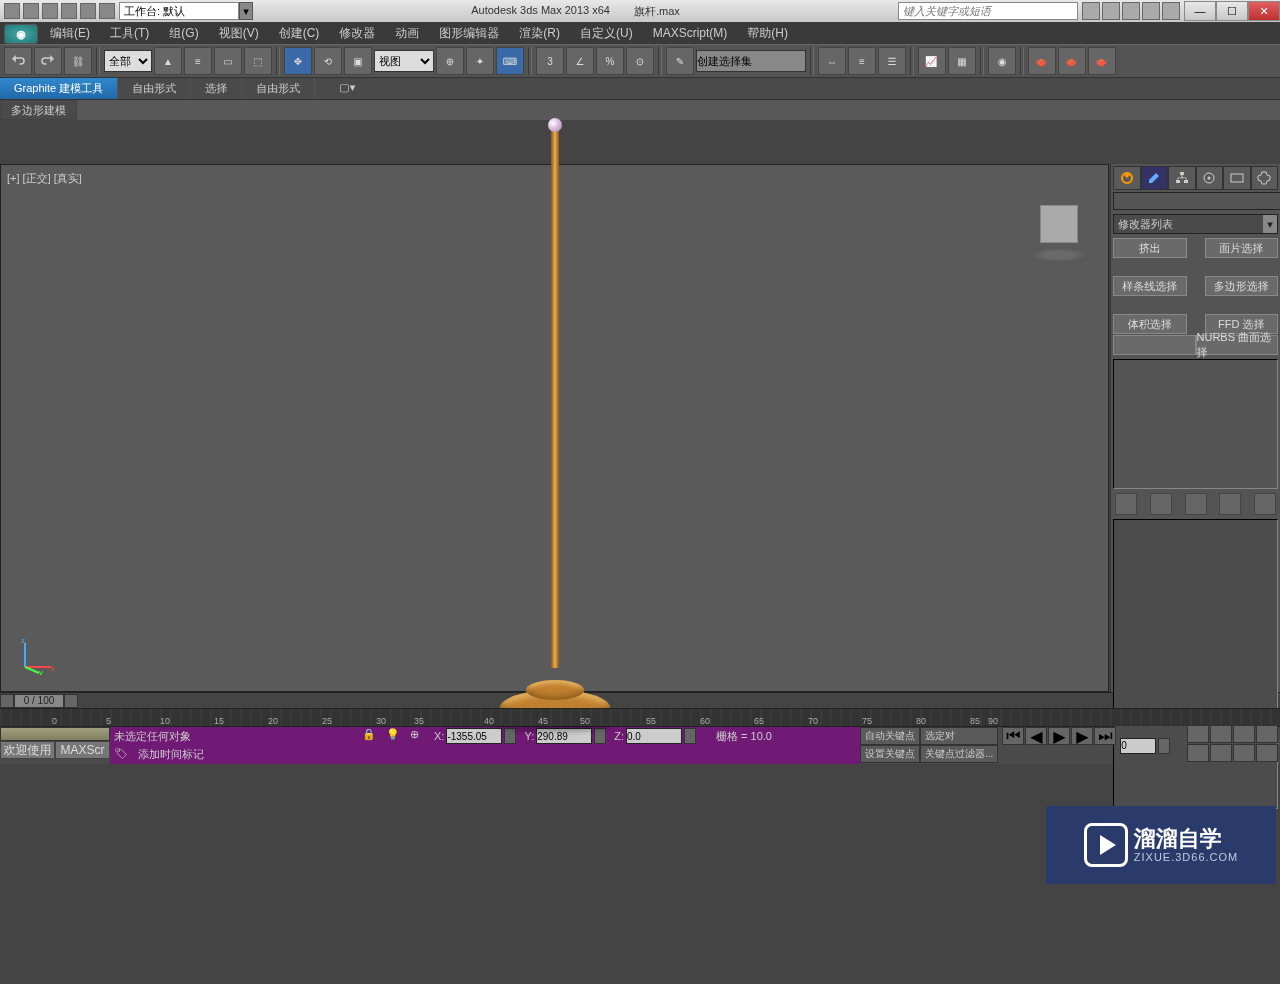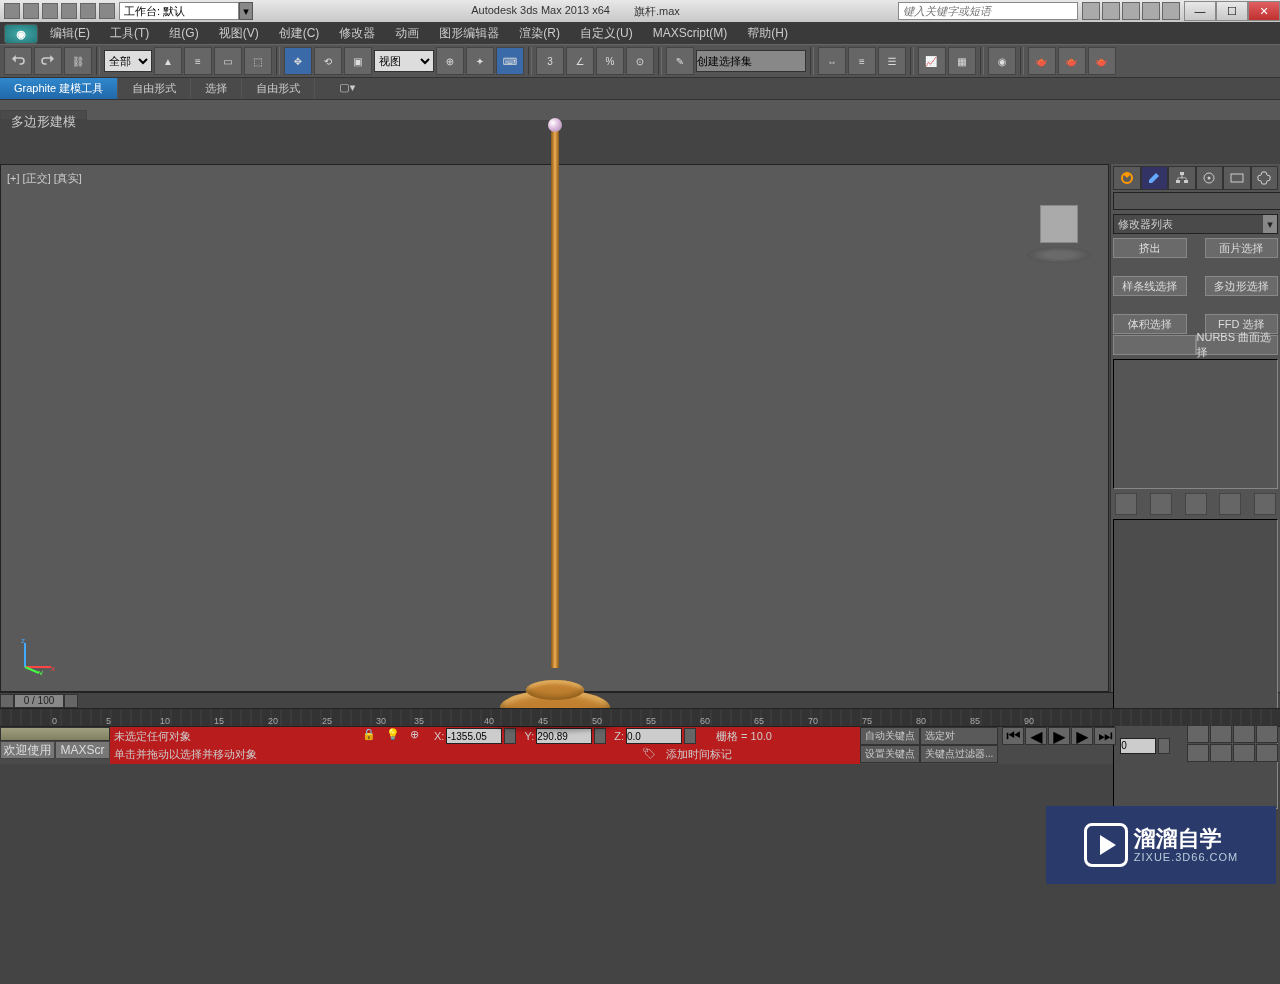--- a/index.html
+++ b/index.html
@@ -27,21 +27,21 @@
 .toolbar .sep { width: 4px; height: 28px; border-left: 1px solid #3a3a3a; border-right: 1px solid #6a6a6a; margin: 0 2px; }
 .toolbar select, .toolbar .combo { height: 22px; background: #ddd; border: 1px solid #333; font-size: 11px; }
 .combo.dark { background: #888; }
 .tb svg { width: 18px; height: 18px; }
 
 
 .ribbon { height: 22px; background: #4a4a4a; border-bottom: 1px solid #333; display: flex; }
 .ribbon .tab { padding: 3px 14px; font-size: 11px; color: #ccc; border-right: 1px solid #555; }
 .ribbon .tab.active { background: linear-gradient(#3088cc,#2068aa); color: #fff; }
 .ribbon2 { height: 20px; background: #585858; display: flex; }
-.ribbon2 .rt { padding: 2px 10px; font-size: 13px; color: #ccc; border: 1px solid #444; background: #4a4a4a; margin-top: 10px; }
+.ribbon2 .rt { padding: 2px 10px; font-size: 11px; color: #ccc; border: 1px solid #444; background: #4a4a4a; }
 
 
 .main-area { position: relative; height: 528px; display: flex; margin-top: 44px; }
 .viewport { flex: 1; background: #5a5a5a; position: relative; border: 1px solid #222; margin-right: 1px; }
 .vp-label { position: absolute; top: 6px; left: 6px; color: #ccc; font-size: 11px; }
 .axis-gizmo { position: absolute; bottom: 16px; left: 16px; width: 40px; height: 40px; }
 .viewcube-wrap { position: absolute; top: 28px; right: 14px; width: 70px; height: 70px; }
 .viewcube-base { position:absolute; bottom:0; left:50%; transform:translateX(-50%); width:64px; height:16px; background: radial-gradient(ellipse, #6a6a6a 30%, #555 70%); border-radius:50%; }
 .viewcube { position:absolute; top:12px; left:50%; transform:translateX(-50%); width:38px; height:38px; background:#aaa; border:1px solid #888; transform-origin:center; }
 
@@ -76,21 +76,21 @@
 .time-slider .ts-btn{width:14px;height:14px;background:#666;border:1px solid #333;}
 .time-slider .ts-thumb{ width:50px; height:14px; background:#888; border:1px solid #333; font-size:10px; color:#222; text-align:center;}
 .track-bar { height: 18px; background: repeating-linear-gradient(90deg,#3a3a3a 0,#3a3a3a 2px,#333 2px,#333 10px); border-top:1px solid #222; display:flex; align-items:flex-end; position:relative;}
 .track-bar .tick{ position:absolute; bottom:0; font-size:9px; color:#aaa;}
 .status-bar { height: 38px; background: #4a4a4a; display:flex; border-top:1px solid #222;}
 .status-left { width:110px; display:flex; flex-direction:column;}
 .minitrack{ height:14px; background:linear-gradient(#a0a080,#808060); border:1px solid #333;}
 .welcome{ display:flex; font-size:12px;}
 .welcome .wb{flex:1; height:18px; background:#777; border:1px solid #444; color:#ddd; display:flex;align-items:center;justify-content:center; padding:0 2px; white-space:nowrap; overflow:hidden;}
 .status-mid { flex:1; display:flex; flex-direction:column;}
-.prompt-row{ height:19px; background:#b91c1c; display:flex; align-items:center; font-size:11px; color:#ccc; padding-left:4px; gap:8px;}
+.prompt-row{ height:19px; background:#701a75; display:flex; align-items:center; font-size:11px; color:#ccc; padding-left:4px; gap:8px;}
 .coord{ display:flex; align-items:center; gap:2px;}
 .coord input{ width:56px; height:16px; background:#ccc; border:1px solid #222; font-size:10px;}
 .coord .sp{width:12px; height:16px; background:#666; border:1px solid #333;}
 .status-right { width:300px; display:flex; flex-wrap:wrap;}
 .sr-btn{ height:18px; background:#5a5a5a; border:1px solid #333; font-size:10px; color:#ccc; padding:0 4px; display:flex; align-items:center;}
 .anim-ctrl{ display:flex; gap:1px;}
 .anim-ctrl .ab{width:22px;height:18px;background:#666;border:1px solid #333; display:flex;align-items:center;justify-content:center;}
 .nav-grid{ position:absolute; right:2px; bottom:2px; display:grid; grid-template-columns:repeat(4,22px); gap:1px;}
 .nav-grid .nb{ width:22px; height:18px; background:#666; border:1px solid #333;}
 
@@ -318,29 +318,29 @@
   <span class="tick" style="left:52px">0</span>
   <span class="tick" style="left:106px">5</span>
   <span class="tick" style="left:160px">10</span>
   <span class="tick" style="left:214px">15</span>
   <span class="tick" style="left:268px">20</span>
   <span class="tick" style="left:322px">25</span>
   <span class="tick" style="left:376px">30</span>
   <span class="tick" style="left:414px">35</span>
   <span class="tick" style="left:484px">40</span>
   <span class="tick" style="left:538px">45</span>
-  <span class="tick" style="left:592px">50</span>
+  <span class="tick" style="left:580px">50</span>
   <span class="tick" style="left:646px">55</span>
   <span class="tick" style="left:700px">60</span>
   <span class="tick" style="left:754px">65</span>
   <span class="tick" style="left:808px">70</span>
   <span class="tick" style="left:862px">75</span>
   <span class="tick" style="left:916px">80</span>
   <span class="tick" style="left:970px">85</span>
-  <span class="tick" style="left:1024px">90</span>
+  <span class="tick" style="left:988px">90</span>
 </div>
 
 <div class="status-bar">
   <div class="status-left">
     <div class="minitrack"></div>
     <div class="welcome">
       <div class="wb">欢迎使用</div>
       <div class="wb">MAXScr</div>
     </div>
   </div>
@@ -361,21 +361,20 @@
           <span class="sp"></span>
         </div>
       <div class="coord">
           <span>Z:</span>
           <input value="0.0" style="">
           <span class="sp"></span>
         </div>
       <span style="margin-left:12px">栅格 = 10.0</span>
     </div>
     <div class="prompt-row">
-      <span style="flex:0 0 520px">单击并拖动以选择并移动对象</span>
       <span class="tb" style="width:16px;height:16px">🏷</span>
       <span>添加时间标记</span>
     </div>
   </div>
   <div class="status-right" style="position:relative; width:420px">
     <div style="display:flex;flex-direction:column">
       <div class="sr-btn">自动关键点</div>
       <div class="sr-btn">设置关键点</div>
     </div>
     <div style="display:flex;flex-direction:column">

